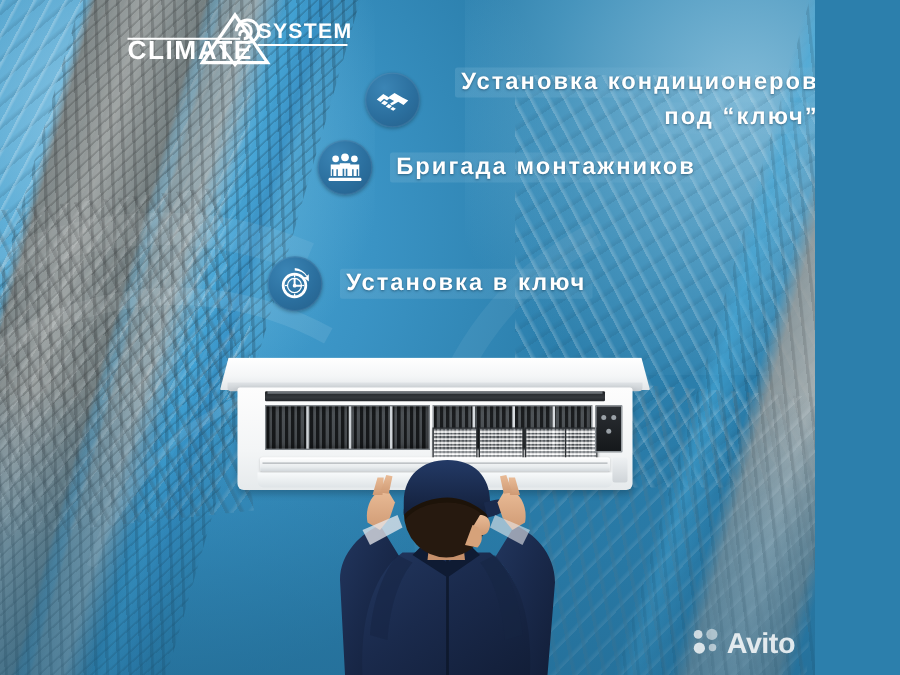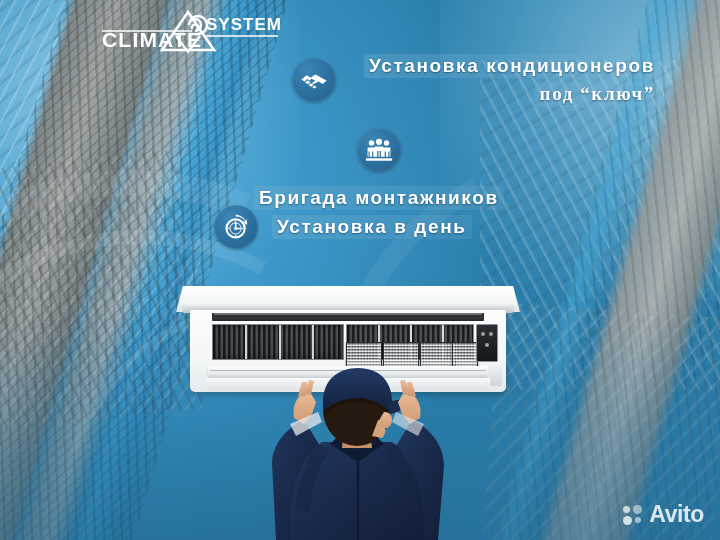--- a/index.html
+++ b/index.html
@@ -5,21 +5,21 @@
   * { margin:0; padding:0; box-sizing:border-box; }
   html,body { width:720px; height:540px; overflow:hidden; }
   body {
     font-family:"Liberation Sans", sans-serif;
     background:#2c7fac;
     position:relative;
   }
 
   #canvas {
     position:absolute; inset:0;
-    width:720px; height:540px;
+    width:652px; height:540px;
     overflow:hidden;
     background:#0369a1;
   }
 
   
   .bg-base {
     position:absolute; inset:0;
     background:
       radial-gradient(ellipse 70% 90% at 18% 35%, #4aa8d8 0%, #3a93c4 40%, #2b7eab 75%),
       linear-gradient(160deg,#3d98c8 0%, #2b7eab 55%, #2a7aa6 100%);
@@ -166,21 +166,21 @@
   .features {
     position:absolute; left:0; top:48px; width:720px;
   }
   .feature {
     position:absolute;
     display:flex;
     align-items:center;
     gap:14px;
   }
   .feature.f1 { left:292px; top:6px;gap:28px; }
-  .feature.f2 { left:254px; top:80px;flex-direction:column; }
+  .feature.f2 { left:254px; top:64px; }
   .feature.f3 { left:214px; top:157px; }
 
   .f-icon {
     width:44px; height:44px;
     border-radius:50%;
     background:radial-gradient(circle at 35% 28%, #3b85b5 0%, #2b6f9e 55%, #245f8a 100%);
     box-shadow:0 1px 3px rgba(0,0,0,.28), inset 0 0 0 1px rgba(255,255,255,.08);
     display:flex; align-items:center; justify-content:center;
     flex:0 0 auto;
   }
@@ -197,21 +197,21 @@
     font-weight:bold;
     letter-spacing:1.6px;
     line-height:1.18;
     white-space:nowrap;
     text-shadow:0 1px 2px rgba(10,45,70,.55);
     background:linear-gradient(90deg, rgba(120,180,212,.30), rgba(120,180,212,.18));
     padding:1px 5px;
     border-radius:2px;
     align-self:flex-start;
   }
-  .f-line.right { align-self:flex-end;font-family:Liberation Serif, serif; }
+  .f-line.right { align-self:flex-end; }
   .f-line.center { align-self:center; }
 
   
   .ac-wrap {
     position:absolute; left:176px; top:286px; width:344px; height:108px;
   }
   
   .ac-cover {
     position:absolute; left:0; top:0; width:344px; height:26px;
     background:linear-gradient(180deg,#ffffff 0%,#f4f6f7 58%,#e1e5e8 100%);
@@ -309,21 +309,21 @@
 
   
   .tech {
     position:absolute; left:232px; bottom:0; width:250px; height:172px;
   }
   .tech svg { display:block; }
 
   
   .avito {
     position:absolute; right:16px; bottom:14px;
-    display:flex; align-items:center; gap:6px;
+    display:flex; gap:6px;
     opacity:.92;
     margin-top:47px;
   }
   .avito-mark { width:20px; height:20px; position:relative; flex:0 0 auto; }
   .avito-mark i {
     position:absolute; border-radius:50%; display:block;
     background:rgba(255,255,255,.78);
   }
   .avito-mark i.a { left:0; top:1px; width:7px; height:7px; }
   .avito-mark i.b { left:10px; top:0; width:9px; height:9px; background:rgba(255,255,255,.55); }
@@ -442,21 +442,21 @@
             <rect x="13.2" y="7.1" width="1" height="1.8"></rect>
             <rect x="13.2" y="22" width="1" height="1.8"></rect>
             <rect x="5.8" y="14.9" width="1.8" height="1"></rect>
             <rect x="19.7" y="14.9" width="1.8" height="1"></rect>
 
             <path d="M13.8 3.4 a11.6 11.6 0 0 1 9.6 5.1 l-2.9 .3 l4.6 3.3 l-.1 -5.7 l-1.4 1.2 A13.6 13.6 0 0 0 13.8 1.4 Z"></path>
           </g>
         </svg>
       </div>
       <div class="f-text">
-        <div class="f-line">Установка в день</div>
+        <div class="f-line">Установка в ключ</div>
       </div>
     </div>
   </div>
 
   <div class="ac-wrap">
     <div class="ac-cover"></div>
     <div class="ac-cover-lip"></div>
     <div class="ac-body">
       <div class="ac-slot"></div>
       <div class="ac-slot-hl"></div>

